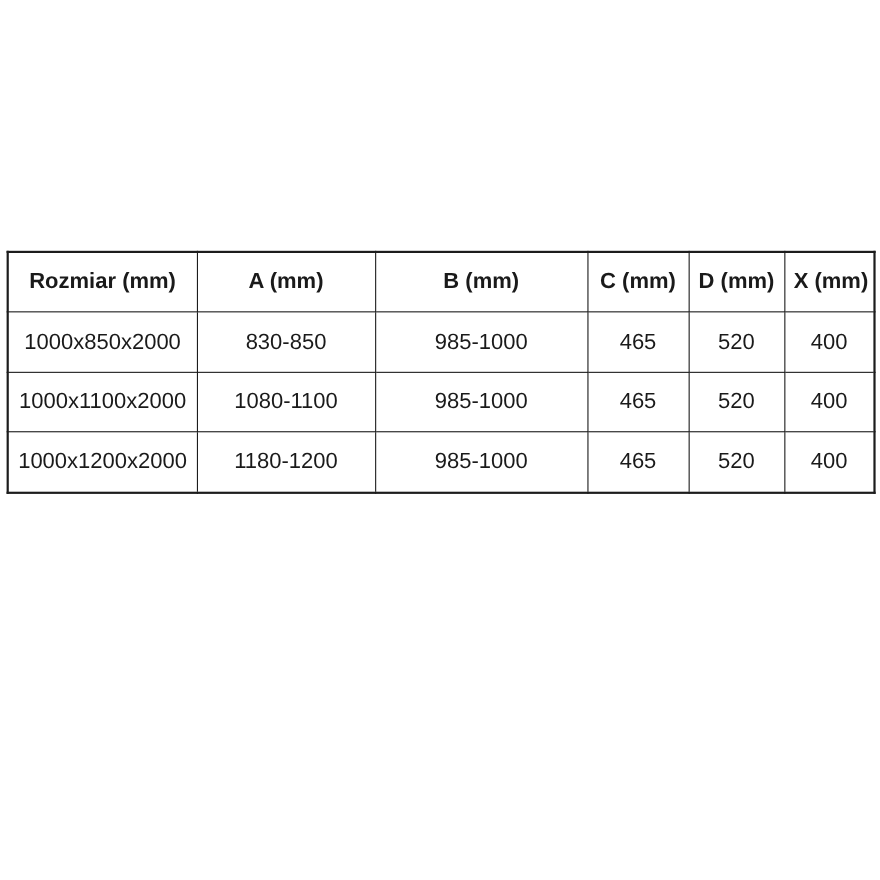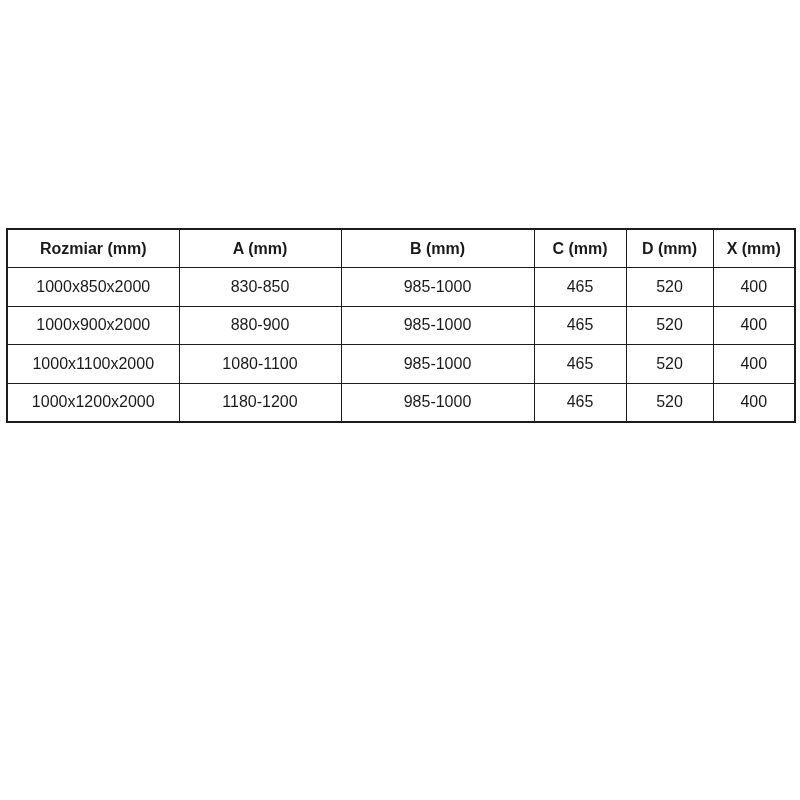--- a/index.html
+++ b/index.html
@@ -20,24 +20,24 @@
     top: 228px;
     width: 788px;
     border-collapse: collapse;
     table-layout: fixed;
     border: 2px solid #1c1c1c;
   }
   .spec-table th,
   .spec-table td {
     border: 1px solid #1c1c1c;
     height: 37.4px;
-    padding: 0;
+    padding: 8px;
     text-align: center;
     vertical-align: middle;
-    font-size: 16px;
+    font-size: 20px;
     color: #1a1a1a;
     white-space: nowrap;
     overflow: hidden;
   }
   .spec-table th {
     font-weight: bold;
   }
   col.c0 { width: 172px; }
   col.c1 { width: 162px; }
   col.c2 { width: 193px; }
@@ -71,28 +71,20 @@
     <tbody id="table-body">
         <tr>
           <td>1000x850x2000</td>
           <td>830-850</td>
           <td>985-1000</td>
           <td>465</td>
           <td>520</td>
           <td>400</td>
         </tr>
         <tr>
-          <td>1000x900x2000</td>
-          <td>880-900</td>
-          <td>985-1000</td>
-          <td>465</td>
-          <td>520</td>
-          <td>400</td>
-        </tr>
-        <tr>
           <td>1000x1100x2000</td>
           <td>1080-1100</td>
           <td>985-1000</td>
           <td>465</td>
           <td>520</td>
           <td>400</td>
         </tr>
         <tr>
           <td>1000x1200x2000</td>
           <td>1180-1200</td>

